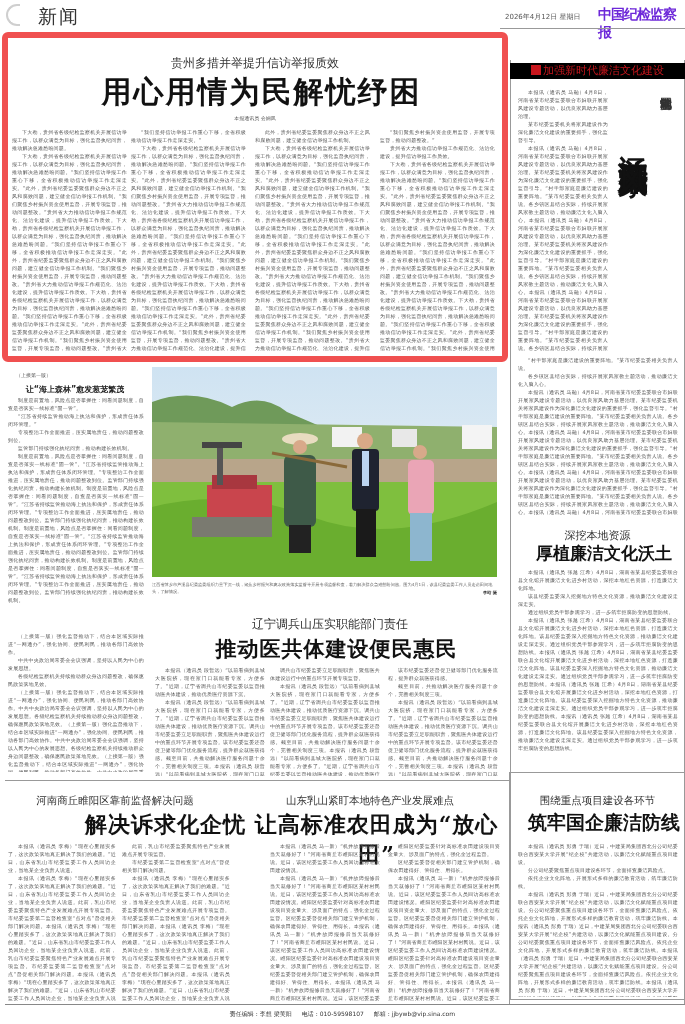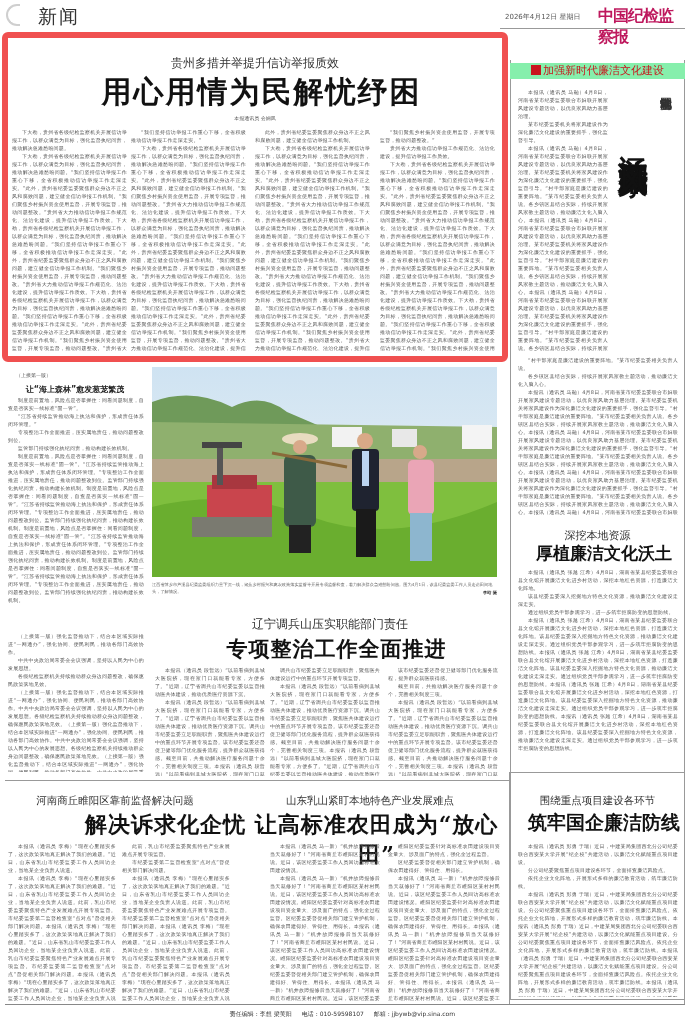--- a/index.html
+++ b/index.html
@@ -3,39 +3,39 @@
 <meta charset="utf-8">
 <style>
   * { box-sizing: border-box; margin: 0; padding: 0; }
   html, body { width: 685px; height: 1024px; background: #ffffff; overflow: hidden; }
   body { position: relative; font-family: "DejaVu Serif", serif; color: #222; }
 
   .masthead { position: absolute; left: 0; top: 0; width: 685px; height: 30px; }
   .masthead .swirl { position: absolute; left: 6px; top: 4px; width: 14px; height: 22px; border: 2px solid #cfcfcf; border-right: none; border-radius: 14px 0 0 14px; }
   .masthead .section { position: absolute; left: 30px; top: 4px; font-size: 19px; color: #333; letter-spacing: 2px; margin-left: 8px; }
   .masthead .date { position: absolute; left: 505px; top: 12px; font-size: 7px; color: #555; font-family: "DejaVu Sans", sans-serif; }
-  .masthead .logo { position: absolute; left: 598px; top: 6px; font-size: 16px; color: #be185d; font-weight: bold; letter-spacing: -1px; font-family: "DejaVu Serif", serif; }
+  .masthead .logo { position: absolute; left: 598px; top: 6px; font-size: 14px; color: #6d28d9; font-weight: bold; letter-spacing: -1px; font-family: "DejaVu Serif", serif; }
   .masthead .rule { position: absolute; left: 500px; top: 28px; width: 185px; height: 1px; background: #999; }
 
   
   .hl-box { position: absolute; left: 2px; top: 32px; width: 506px; height: 330px; border: 6px solid #f05050; border-radius: 6px; }
 
   .kicker { text-align: center; font-size: 12px; color: #333; }
   .headline { text-align: center; font-weight: bold; color: #111; font-family: "DejaVu Serif", serif; padding-left: 13px; }
   .byline { text-align: center; font-size: 5px; color: #555; font-family: "DejaVu Sans", sans-serif; }
 
   .col { position: absolute; font-size: 5px; line-height: 8px; color: #555; font-family: "DejaVu Sans", sans-serif; overflow: hidden; text-align: justify; letter-spacing: 0.2px; }
   .col p { text-indent: 10px; }
 
   .main-kicker { position: absolute; left: 0; top: 55px; width: 510px; }
   .main-head { position: absolute; left: 0; top: 72px; width: 510px; font-size: 30px; letter-spacing: 2px; }
   .main-byline { position: absolute; left: 0; top: 115px; width: 510px; }
 
   .sidebar-top { position: absolute; left: 510px; top: 60px; width: 175px; height: 940px; border: 1px solid #999; border-top: none; }
-  .sidebar-banner { position: absolute; left: 510px; top: 63px; width: 175px; height: 16px; background: #86efac; text-align: center; font-size: 11px; color: #c8161d; }
+  .sidebar-banner { position: absolute; left: 510px; top: 63px; width: 175px; height: 16px; background: #000000; text-align: center; font-size: 11px; color: #c8161d; }
   .sidebar-banner .sq { display: inline-block; width: 10px; height: 10px; background: #c8161d; vertical-align: -1px; margin-right: 2px; }
   .sidebar-rule-l { position: absolute; left: 510px; top: 70px; width: 6px; height: 1px; background: #999; }
   .sidebar-rule-r { position: absolute; left: 678px; top: 70px; width: 7px; height: 1px; background: #999; }
   .vert-kicker { position: absolute; left: 658px; top: 88px; width: 14px; font-size: 12px; line-height: 13px; color: #333; writing-mode: vertical-rl; }
   .vert-head { position: absolute; left: 615px; top: 132px; width: 36px; font-size: 30px; line-height: 36px; font-weight: bold; color: #111; writing-mode: vertical-rl; letter-spacing: 2px; }
 
   .photo { position: absolute; left: 152px; top: 367px; width: 345px; height: 210px; overflow: hidden; }
   .photo svg { width: 100%; height: 100%; display: block; }
   .caption { position: absolute; left: 152px; top: 581px; width: 345px; font-size: 4.2px; line-height: 7px; color: #666; font-family: "DejaVu Sans", sans-serif; }
   .caption .credit { position: absolute; right: 0; bottom: -1px; font-weight: bold; color: #333; }
@@ -177,21 +177,21 @@
     <rect x="256" y="93" width="26" height="55" rx="5" fill="#eaa5b6"></rect>
     <rect x="258" y="146" width="22" height="48" fill="#8db6cf"></rect>
   </svg>
 </div>
 <div class="caption">
   <span>江西省萍乡市芦溪县纪委监委组织力量下沉一线，聚焦乡村振兴和惠农政策落实监督等开展专项监督检查，着力解决群众急难愁盼问题。图为4月1日，该县纪委监委工作人员走访田间地头，了解情况。</span>
   <span class="credit">李晗 摄</span>
 </div>
 
 <div class="mid-kicker kicker">辽宁调兵山压实职能部门责任</div>
-<div class="mid-head headline">专项整治工作全面推进</div>
+<div class="mid-head headline">推动医共体建设便民惠民</div>
 <div class="col" style="left:155px; top:666px; width:110px; height:110px;">
   <p>本报讯（通讯员 段哲远）“以前看病到县城大医院挤，现在家门口就能看专家，方便多了。”近期，辽宁省调兵山市纪委监委以监督推动医共体建设，推动优质医疗资源下沉。</p>
   <p class="filler">本报讯（通讯员 段哲远）“以前看病到县城大医院挤，现在家门口就能看专家，方便多了。”近期，辽宁省调兵山市纪委监委以监督推动医共体建设，推动优质医疗资源下沉。调兵山市纪委监委立足职能职责，聚焦医共体建设运行中的重点环节开展专项监督。该市纪委监委还督促卫健等部门优化服务流程，提升群众就医获得感。截至目前，共推动解决医疗服务问题十余个，完善相关制度三项。本报讯（通讯员 段哲远）“以前看病到县城大医院挤，现在家门口就能看专家，方便多了。”近期，辽宁省调兵山市纪委监委以监督推动医共体建设，推动优质医疗资源下沉。调兵山市纪委监委立足职能职责，聚焦医共体建设运行中的重点环节开展专项监督。该市纪委监委还督促卫健等部门优化服务流程，提升群众就医获得感。截至目前，共推动解决医疗服务问题十余个，完善相关制度三项。本报讯（通讯员 段哲远）“以前看病到县城大医院挤，现在家门口就能看专家，方便多了。”近期，辽宁省调兵山市纪委监委以监督推动医共体建设，推动优质医疗资源下沉。调兵山市纪委监委立足职能职责，聚焦医共体建设运行中的重点环节开展专项监督。该市纪委监委还督促卫健等部门优化服务流程，提升群众就医获得感。截至目前，共推动解决医疗服务问题十余个，完善相关制度三项。本报讯（通讯员 段哲远）“以前看病到县城大医院挤，现在家门口就能看专家，方便多了。”近期，辽宁省调兵山市纪委监委以监督推动医共体建设，推动优质医疗资源下沉。调兵山市纪委监委立足职能职责，聚焦医共体建设运行中的重点环节开展专项监督。该市纪委监委还督促卫健等部门优化服务流程，提升群众就医获得感。截至目前，共推动解决医疗服务问题十余个，完善相关制度三项。</p>
 </div>
 <div class="col" style="left:270px; top:666px; width:110px; height:110px;">
   <p>调兵山市纪委监委立足职能职责，聚焦医共体建设运行中的重点环节开展专项监督。</p>
   <p class="filler">本报讯（通讯员 段哲远）“以前看病到县城大医院挤，现在家门口就能看专家，方便多了。”近期，辽宁省调兵山市纪委监委以监督推动医共体建设，推动优质医疗资源下沉。调兵山市纪委监委立足职能职责，聚焦医共体建设运行中的重点环节开展专项监督。该市纪委监委还督促卫健等部门优化服务流程，提升群众就医获得感。截至目前，共推动解决医疗服务问题十余个，完善相关制度三项。本报讯（通讯员 段哲远）“以前看病到县城大医院挤，现在家门口就能看专家，方便多了。”近期，辽宁省调兵山市纪委监委以监督推动医共体建设，推动优质医疗资源下沉。调兵山市纪委监委立足职能职责，聚焦医共体建设运行中的重点环节开展专项监督。该市纪委监委还督促卫健等部门优化服务流程，提升群众就医获得感。截至目前，共推动解决医疗服务问题十余个，完善相关制度三项。本报讯（通讯员 段哲远）“以前看病到县城大医院挤，现在家门口就能看专家，方便多了。”近期，辽宁省调兵山市纪委监委以监督推动医共体建设，推动优质医疗资源下沉。调兵山市纪委监委立足职能职责，聚焦医共体建设运行中的重点环节开展专项监督。该市纪委监委还督促卫健等部门优化服务流程，提升群众就医获得感。截至目前，共推动解决医疗服务问题十余个，完善相关制度三项。本报讯（通讯员 段哲远）“以前看病到县城大医院挤，现在家门口就能看专家，方便多了。”近期，辽宁省调兵山市纪委监委以监督推动医共体建设，推动优质医疗资源下沉。调兵山市纪委监委立足职能职责，聚焦医共体建设运行中的重点环节开展专项监督。该市纪委监委还督促卫健等部门优化服务流程，提升群众就医获得感。截至目前，共推动解决医疗服务问题十余个，完善相关制度三项。</p>
 </div>
 <div class="col" style="left:388px; top:666px; width:110px; height:110px;">
   <p>该市纪委监委还督促卫健等部门优化服务流程，提升群众就医获得感。</p>

